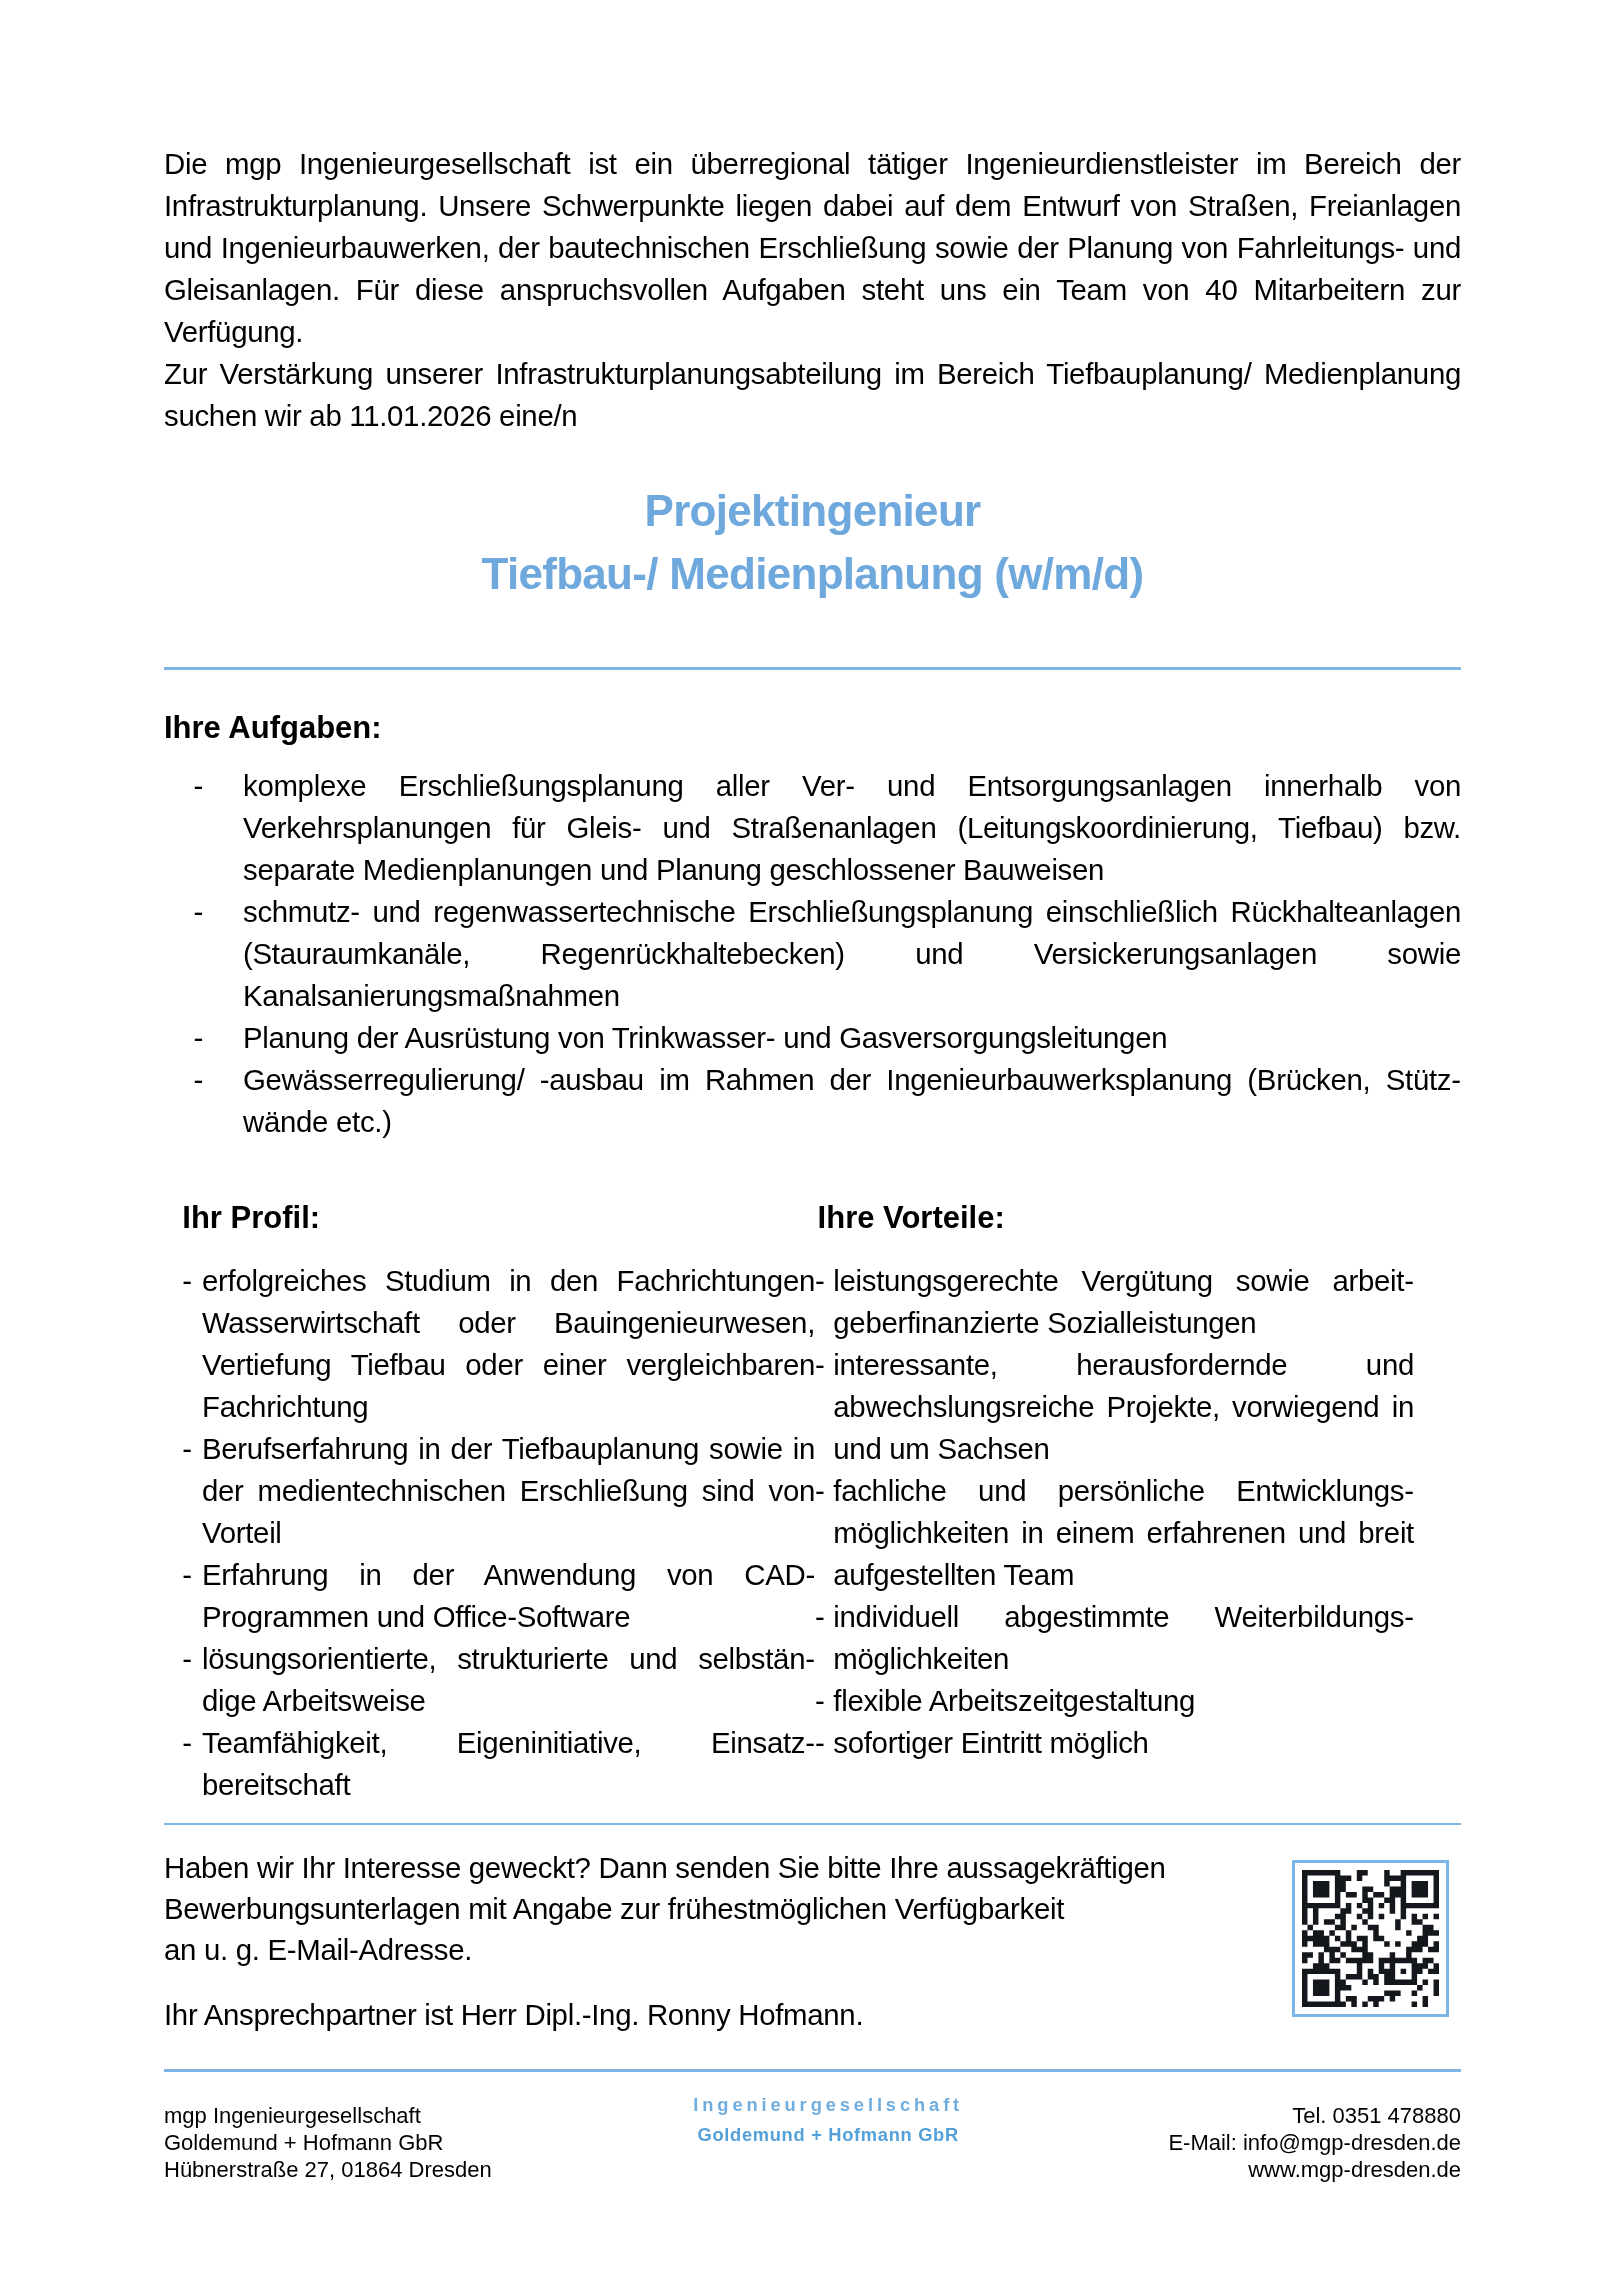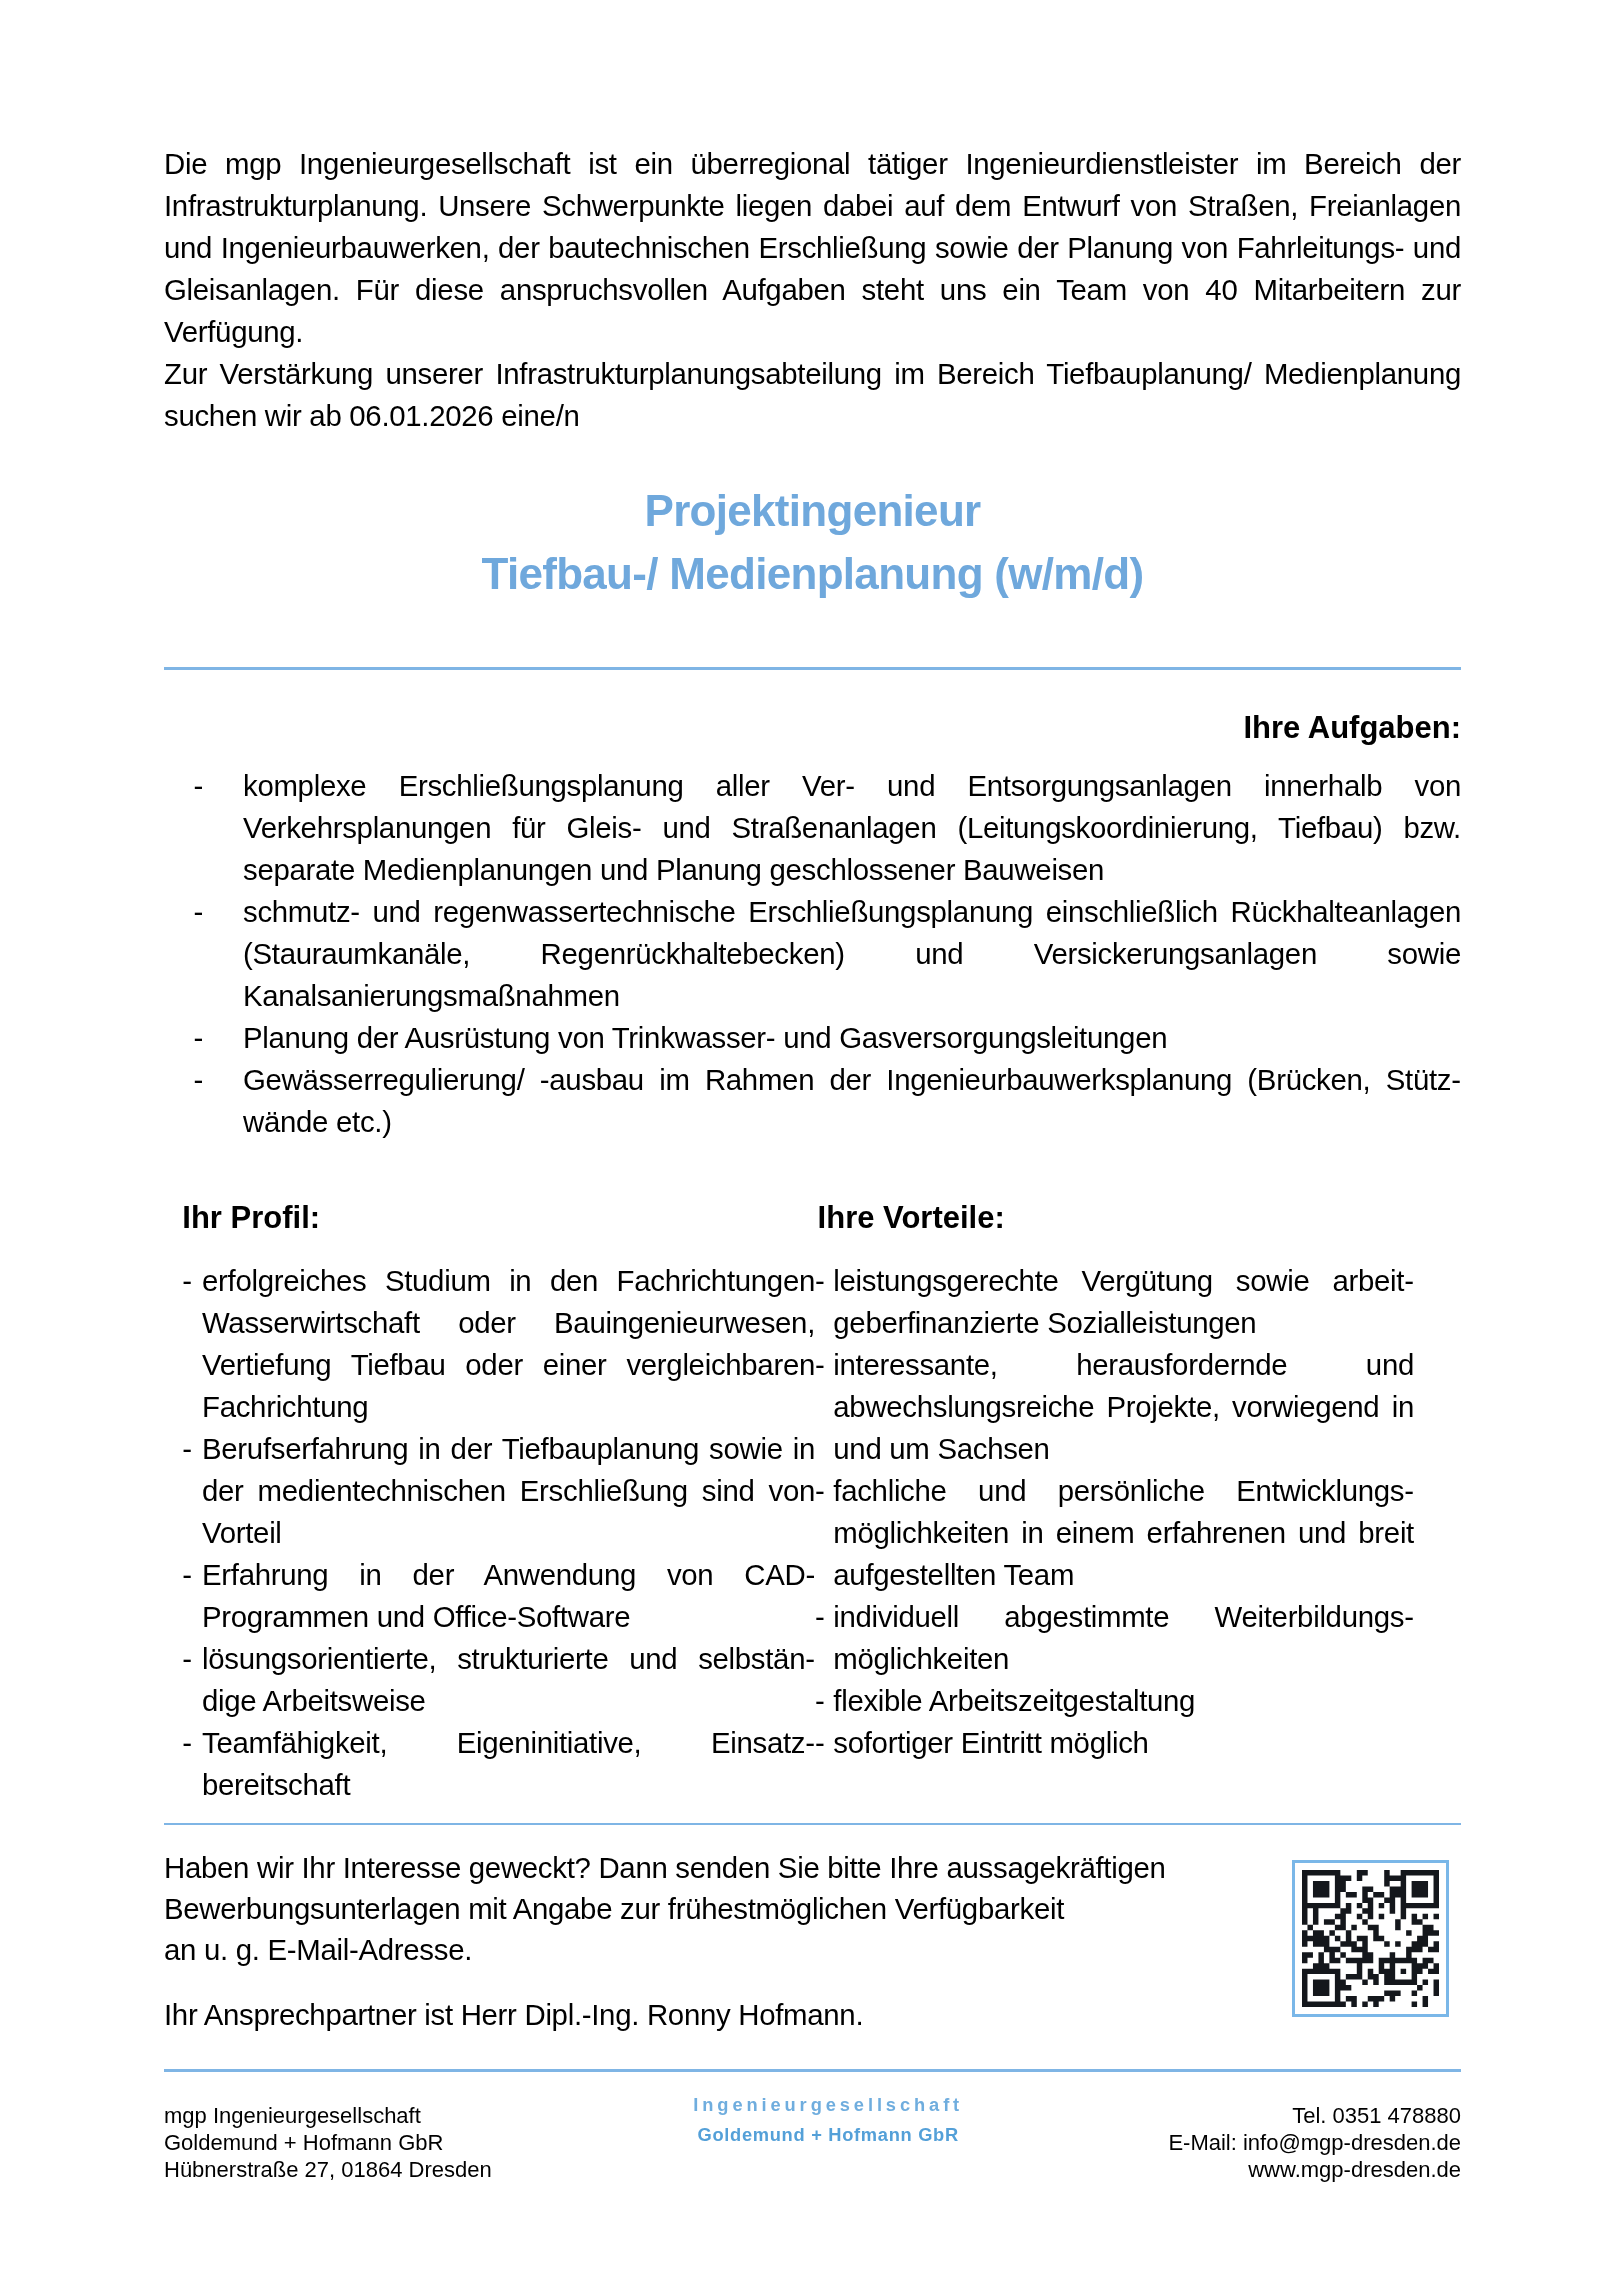--- a/index.html
+++ b/index.html
@@ -24,21 +24,21 @@
     font-weight:bold;
     color:var(--accent,#6fa8dc);
     white-space:pre-line;
     letter-spacing:-0.7px;
   }
   .rule{height:2.6px;background:var(--rule,#7fb5e5);}
   .rule1{margin-top:62px;}
   .rule2{margin-top:17px;}
   .rule3{margin-top:34px;}
   h2.sec{font-size:31px;line-height:37px;font-weight:bold;margin:0;}
-  .content > h2.sec{margin-top:39px;text-align:right;}
+  .content > h2.sec{margin-top:39px;}
   ul{list-style:none;margin:0;padding:0;}
   ul li{position:relative;font-size:29.4px;line-height:42px;letter-spacing:-0.3px;text-align:justify;hyphens:manual;}
   .marker{position:absolute;}
   .tasks{margin-top:19.6px;}
   .tasks li{padding-left:79px;}
   .tasks li .marker{left:29.4px;}
   .columns{display:grid;grid-template-columns:651px 599px;margin-top:56px;}
   .colul{margin-top:23.6px;}
   .colL h2.sec{margin-left:18.3px;}
   .colL li{padding-left:38px;}
@@ -71,21 +71,21 @@
   }
   .qr svg{display:block;width:100%;height:100%;}
 </style>
 </head>
 <body>
 
 <div class="page">
   <div class="content">
 
     <p class="intro just">Die mgp Ingenieurgesellschaft ist ein überregional tätiger Ingenieurdienstleister im Bereich der Infrastrukturplanung. Unsere Schwerpunkte liegen dabei auf dem Entwurf von Straßen, Freianlagen und Ingenieurbauwerken, der bautechnischen Erschließung sowie der Planung von Fahrleitungs- und Gleisanlagen. Für diese anspruchsvollen Aufgaben steht uns ein Team von 40 Mitarbeitern zur Verfügung.</p>
-    <p class="intro just">Zur Verstärkung unserer Infrastrukturplanungsabteilung im Bereich Tiefbauplanung/ Medienplanung suchen wir ab 06.01.2026 eine/n</p>
+    <p class="intro just">Zur Verstärkung unserer Infrastrukturplanungsabteilung im Bereich Tiefbauplanung/ Medienplanung suchen wir ab 11.01.2026 eine/n</p>
 
     <h1 class="title">Projektingenieur
 Tiefbau-/ Medienplanung (w/m/d)</h1>
 
     <div class="rule rule1"></div>
 
     <h2 class="sec">Ihre Aufgaben:</h2>
     <ul class="tasks">
         <li><span class="marker">-</span><span>komplexe Erschließungsplanung aller Ver- und Entsorgungsanlagen innerhalb von Verkehrsplanungen für Gleis- und Straßenanlagen (Leitungskoordinierung, Tiefbau) bzw. separate Medienplanungen und Planung geschlossener Bauweisen</span></li>
         <li><span class="marker">-</span><span>schmutz- und regenwassertechnische Erschließungsplanung einschließlich Rückhalte­anlagen (Stauraumkanäle, Regenrückhaltebecken) und Versickerungsanlagen sowie Kanalsanierungsmaßnahmen</span></li>

